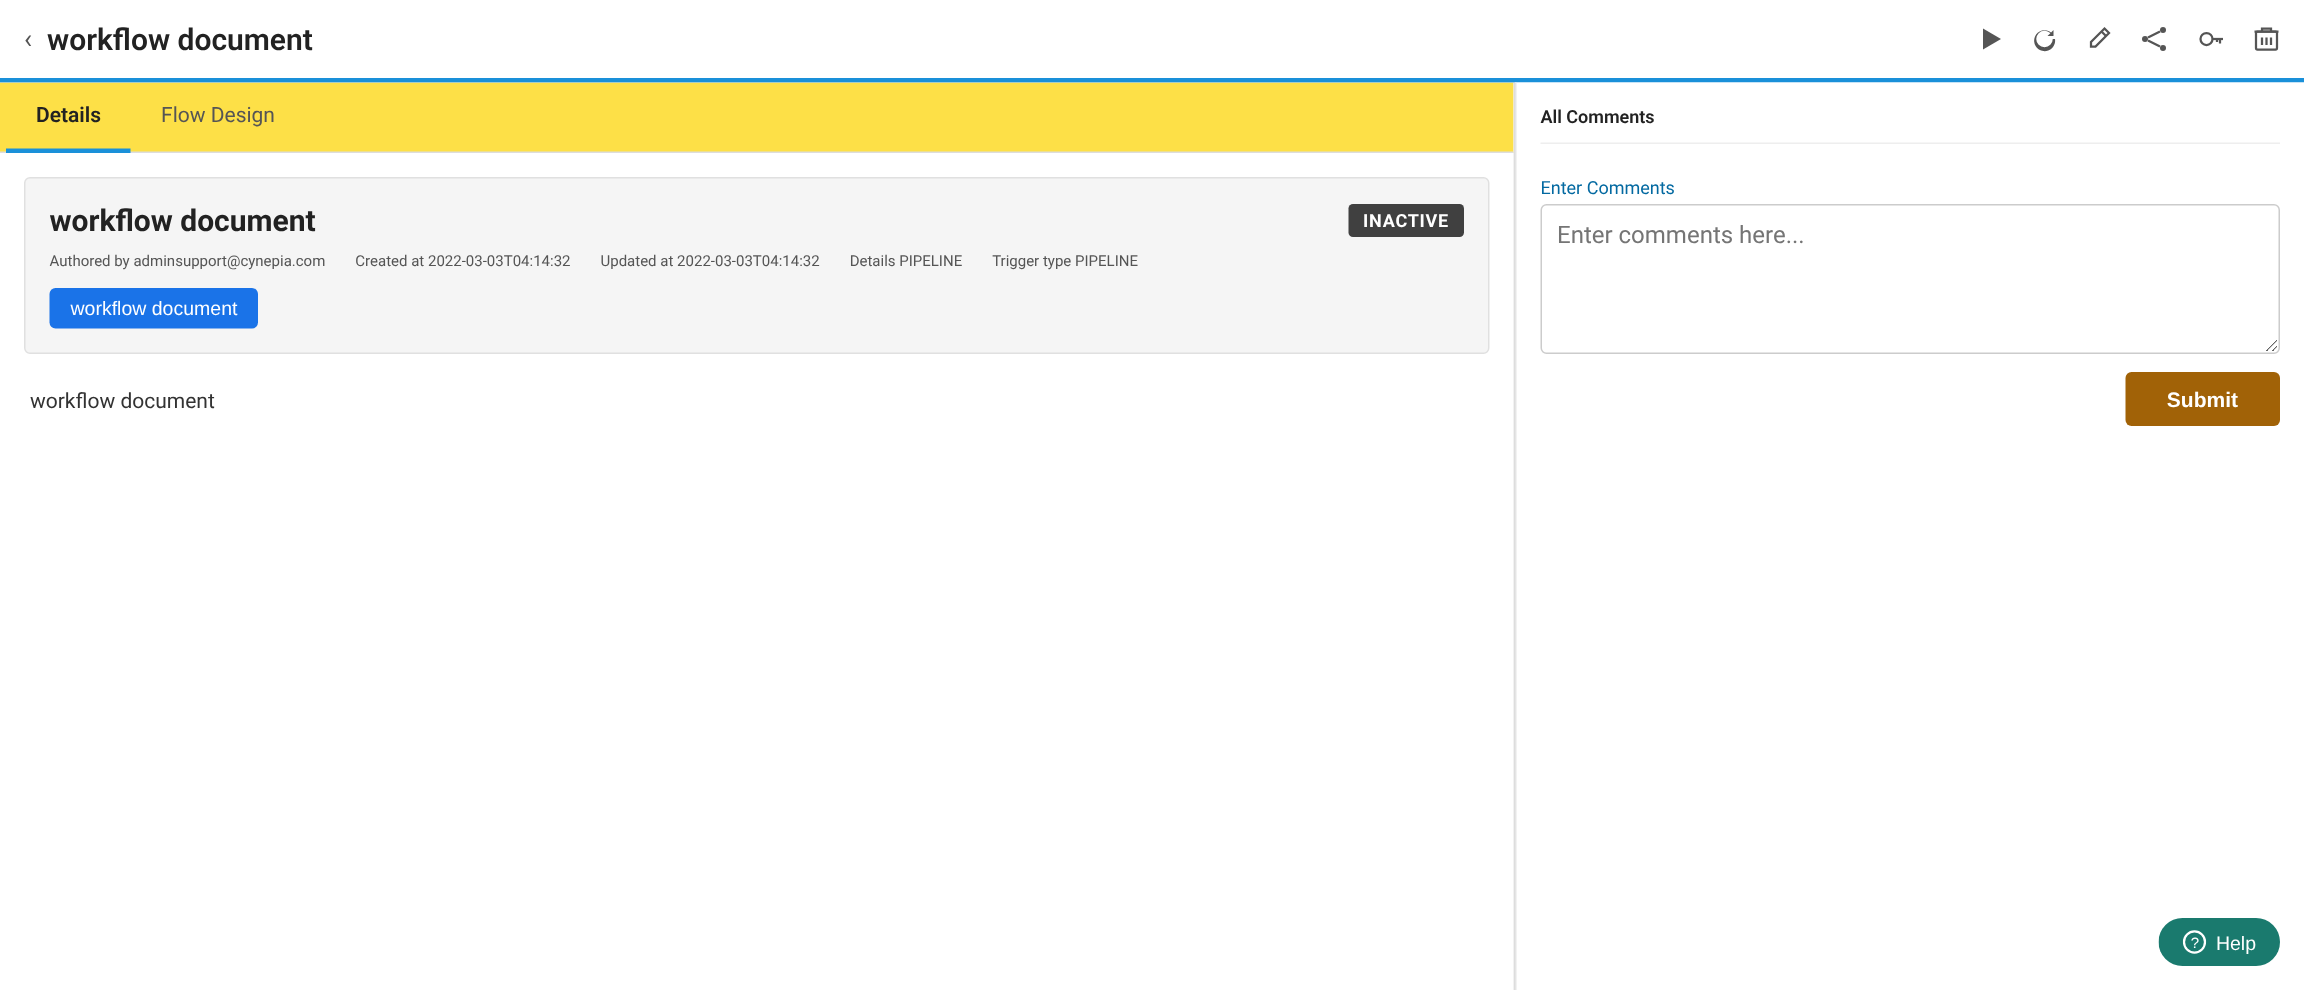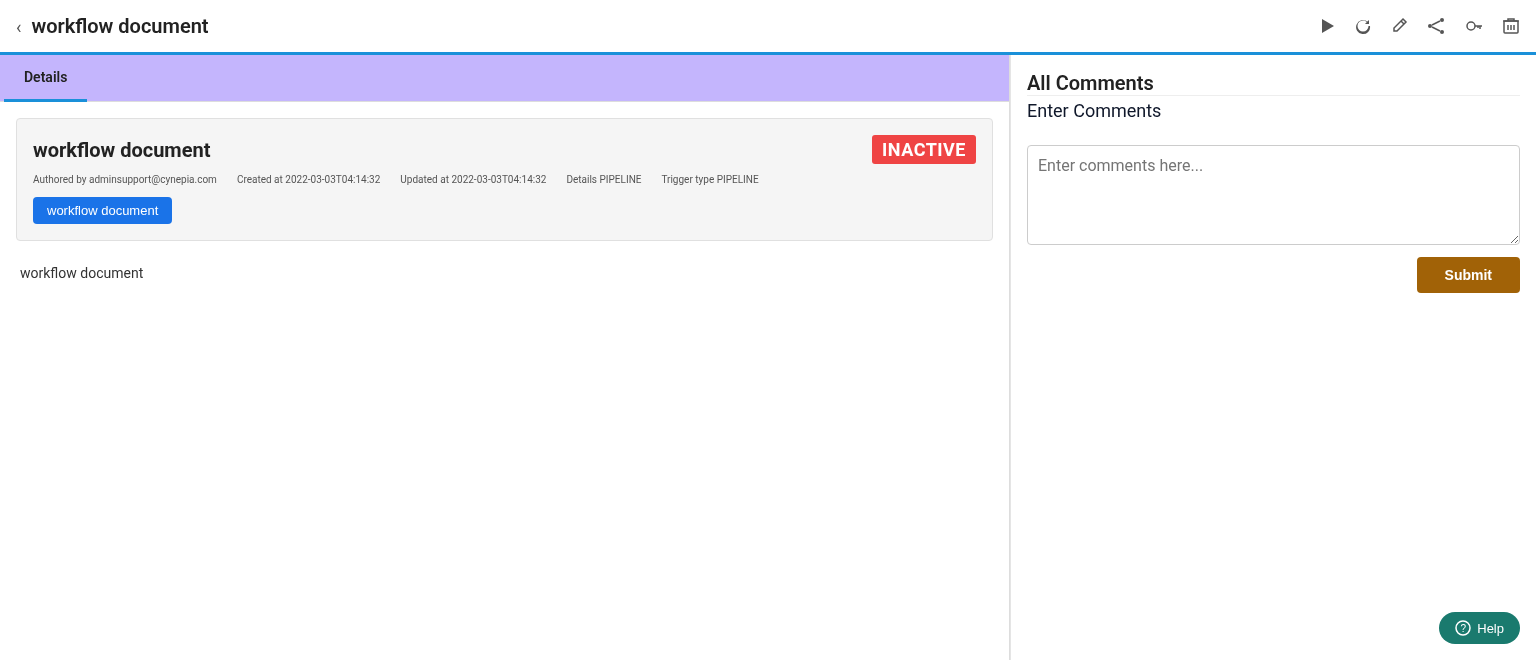--- a/index.html
+++ b/index.html
@@ -63,21 +63,21 @@
       border-right: 1px solid #ddd;
       display: flex;
       flex-direction: column;
       overflow: hidden;
     }
 
     
     .tabs {
       display: flex;
       border-bottom: 1px solid #ddd;
-      background: #c4b5fd;
+      background: #fde047;
       padding: 0 4px;
     }
     .tab {
       padding: 14px 20px;
       cursor: pointer;
       font-size: 14px;
       color: #555;
       border-bottom: 3px solid transparent;
       margin-bottom: -1px;
     }
@@ -108,23 +108,23 @@
       align-items: center;
       justify-content: space-between;
       margin-bottom: 10px;
     }
     .workflow-name {
       font-size: 20px;
       font-weight: 700;
       color: #222;
     }
     .inactive-badge {
-      background: #ef4444;
+      background: #404040;
       color: #fff;
-      font-size: 18px;
+      font-size: 12px;
       font-weight: 700;
       padding: 4px 10px;
       border-radius: 3px;
       letter-spacing: 0.5px;
       text-align: right;
     }
     .workflow-meta {
       font-size: 10px;
       color: #555;
       display: flex;
@@ -153,30 +153,31 @@
     
     .right-panel {
       flex: 1;
       display: flex;
       flex-direction: column;
       padding: 16px;
       background: #fff;
       border-left: 1px solid #e5e5e5;
     }
     .all-comments-title {
-      font-size: 20px;
+      font-size: 12px;
       font-weight: 600;
       color: #222;
+      margin-bottom: 22px;
+      padding-bottom: 10px;
+      border-bottom: 1px solid #eee;
+    }
+    .enter-comments-label {
+      font-size: 12px;
+      color: #0369a1;
       margin-bottom: 4px;
-      border-bottom: 1px solid #eee;
-    }
-    .enter-comments-label {
-      font-size: 18px;
-      color: #0f172a;
-      margin-bottom: 24px;
     }
     .comments-textarea {
       width: 100%;
       height: 100px;
       border: 1px solid #ccc;
       border-radius: 4px;
       padding: 10px;
       font-size: 16px;
       color: #999;
       resize: vertical;
@@ -267,20 +268,21 @@
     </span>
   </div>
 </div>
 
 <div class="main-layout">
 
   <div class="left-panel">
 
     <div class="tabs">
       <div class="tab active">Details</div>
+      <div class="tab">Flow Design</div>
     </div>
 
     <div class="content-area">
 
       <div class="workflow-card">
         <div class="workflow-card-header">
           <span class="workflow-name">workflow document</span>
           <span class="inactive-badge">INACTIVE</span>
         </div>
         <div class="workflow-meta">

